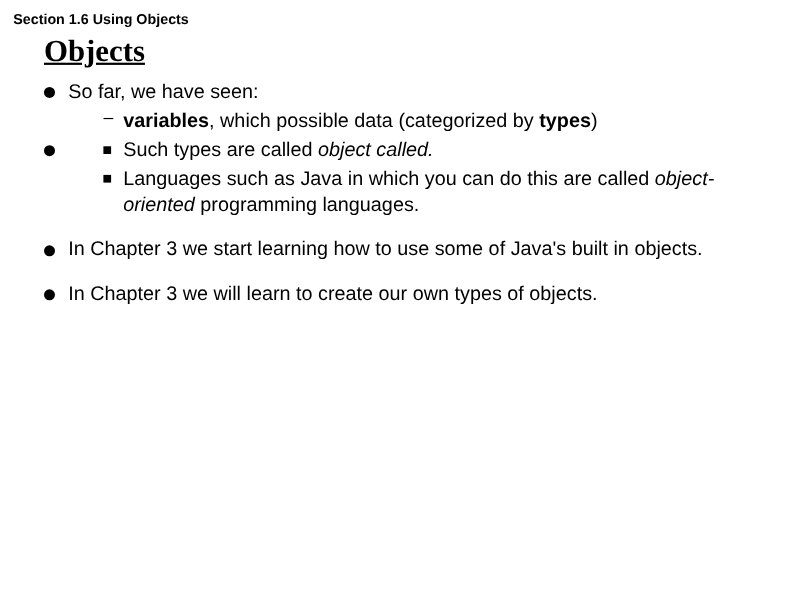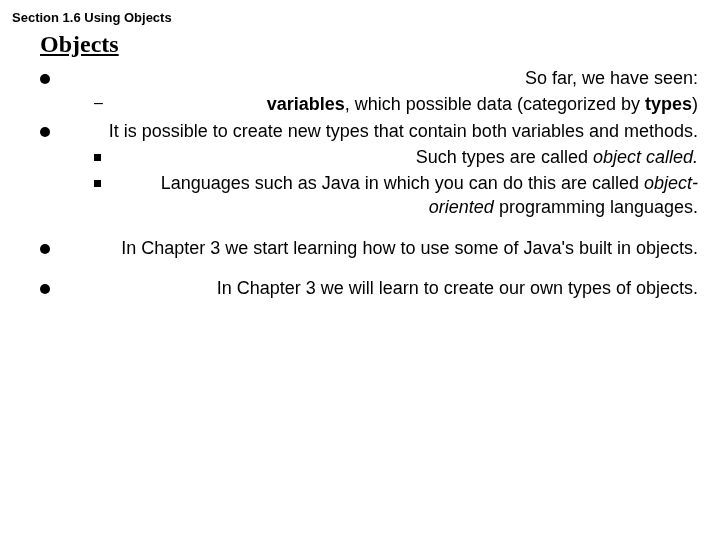--- a/index.html
+++ b/index.html
@@ -14,37 +14,36 @@
   .page {
     padding: 10px 12px 12px 12px;
   }
   .section-header {
     font-size: 13px;
     font-weight: bold;
     margin-bottom: 6px;
   }
   .title {
     font-family: Georgia, "Times New Roman", serif;
-    font-size: 24px;
+    font-size: 28px;
     font-weight: bold;
     text-decoration: underline;
     margin: 2px 0 8px 28px;
   }
   ul.top {
     list-style: none;
     margin: 0 10px 0 28px;
     padding: 0;
   }
   ul.top > li {
     position: relative;
     padding-left: 22px;
     font-size: 18px;
     line-height: 1.35;
     margin-bottom: 2px;
-    text-align: right;
   }
   ul.top > li::before {
     content: "";
     position: absolute;
     left: 0;
     top: 0.45em;
     width: 10px;
     height: 10px;
     background: #000;
     border-radius: 50%;
@@ -95,21 +94,20 @@
     <li>
       <span>So far, we have seen:</span>
       <ul class="dash">
         <li>
           <b>variables</b><span>, which possible data (categorized by </span><b>types</b><span>)</span>
         </li>
       </ul>
     </li>
 
     <li>
-      <span>It is possible to create new types that contain both variables and methods.</span>
       <ul class="square">
         <li>
           <span>Such types are called </span><i>object called.</i>
         </li>
         <li>
           <span>Languages such as Java in which you can do this are called </span><i>object-oriented</i><span> programming languages.</span>
         </li>
       </ul>
     </li>
 

